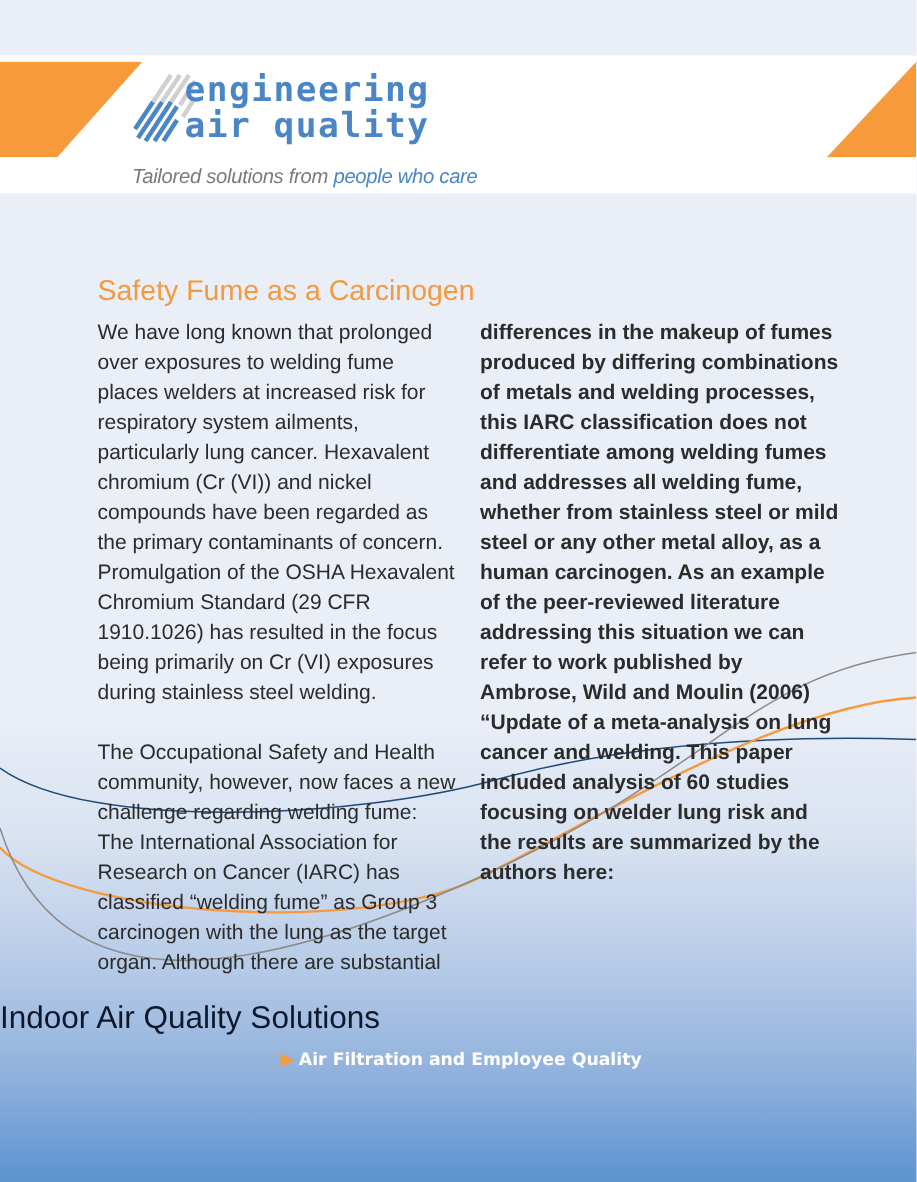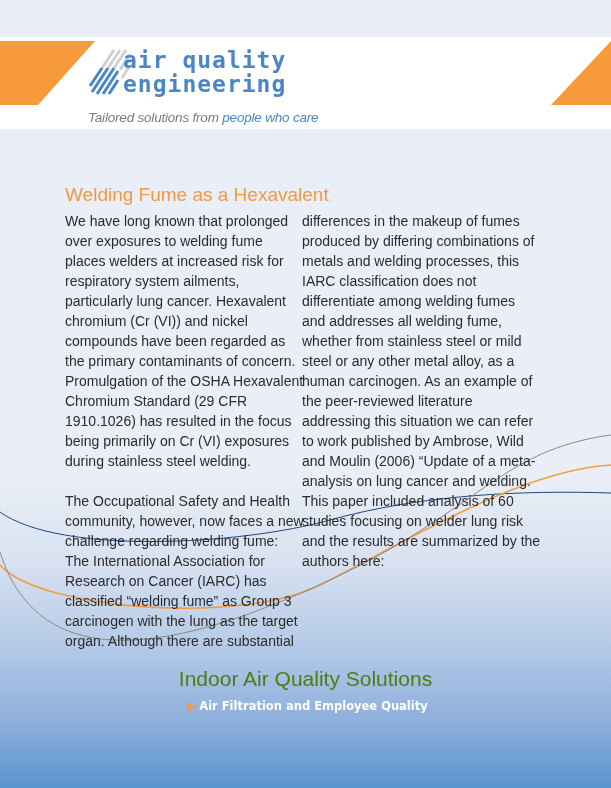--- a/index.html
+++ b/index.html
@@ -39,26 +39,26 @@
       font-family: "Liberation Sans", sans-serif;
       font-size: 19px; color: #f39a40; font-weight: normal;
     }
     .col {
       position: absolute; top: 211px; width: 240px;
       font-family: "Liberation Sans", sans-serif;
       font-size: 14px; line-height: 20px; color: #2b2b2b;
     }
     .col p { margin: 0 0 20px 0; }
     .col-left { left: 65px; }
-    .col-right { left: 302px; }
+    .col-right { left: 320px; font-weight: bold; }
     .swooshes { position: absolute; left: 0; top: 0; width: 611px; height: 788px; pointer-events: none; }
     .footer-title {
-      position: absolute; left: 0; width: 611px; top: 667px; text-align: center;
+      position: absolute; left: 0; width: 611px; top: 667px; 
       font-family: "Liberation Sans", sans-serif;
-      font-size: 21px; color: #4d7c0f;
+      font-size: 21px; color: #0f172a;
     }
     .footer-sub {
       position: absolute; left: 187px; top: 699px;
       font-family: "DejaVu Sans", sans-serif; font-weight: bold;
       font-size: 11.5px; color: #ffffff;
     }
     .footer-sub .tri { color: #f79a3c; font-size: 12px; margin-right: 3px; }
   </style>
 </head>
 <body>
@@ -77,32 +77,32 @@
   </g>
   <g stroke="#4a86c5" stroke-width="3">
     <line x1="2" y1="38" x2="14" y2="20"></line>
     <line x1="4" y1="44" x2="20" y2="20"></line>
     <line x1="9" y1="46" x2="26" y2="20"></line>
     <line x1="15" y1="46" x2="30" y2="23"></line>
     <line x1="21" y1="46" x2="30" y2="32"></line>
   </g>
 </svg>
 <div class="logo-text">
+  <div>engineering</div>
   <div>air quality</div>
-  <div>engineering</div>
 </div>
 <div class="tagline"><span>Tailored solutions from </span><span class="accent">people who care</span></div>
 
 <svg class="swooshes" viewBox="0 0 611 788">
   <path d="M0,512 C60,555 240,545 330,520 S520,490 611,493" fill="none" stroke="#1f4a7a" stroke-width="1"></path>
   <path d="M0,565 C40,610 240,625 320,585 S520,470 611,465" fill="none" stroke="#f79a3c" stroke-width="1.6"></path>
   <path d="M0,552 C40,680 180,650 330,580 S500,450 611,435" fill="none" stroke="#8a8a8a" stroke-width="1"></path>
 </svg>
 
-<div class="title">Welding Fume as a Hexavalent</div>
+<div class="title">Safety Fume as a Carcinogen</div>
 
 <div class="col col-left">
   <p>We have long known that prolonged over exposures to welding fume places welders at increased risk for respiratory system ailments, particularly lung cancer. Hexavalent chromium (Cr (VI)) and nickel compounds have been regarded as the primary contaminants of concern. Promulgation of the OSHA Hexavalent Chromium Standard (29 CFR 1910.1026) has resulted in the focus being primarily on Cr (VI) exposures during stainless steel welding.</p>
   <p>The Occupational Safety and Health community, however, now faces a new challenge regarding welding fume: The International Association for Research on Cancer (IARC) has classified “welding fume” as Group 3 carcinogen with the lung as the target organ. Although there are substantial</p>
 </div>
 <div class="col col-right">
   <p>differences in the makeup of fumes produced by differing combinations of metals and welding processes, this IARC classification does not differentiate among welding fumes and addresses all welding fume, whether from stainless steel or mild steel or any other metal alloy, as a human carcinogen. As an example of the peer-reviewed literature addressing this situation we can refer to work published by Ambrose, Wild and Moulin (2006) “Update of a meta-analysis on lung cancer and welding. This paper included analysis of 60 studies focusing on welder lung risk and the results are summarized by the authors here:</p>
 </div>
 
 <div class="footer-title">Indoor Air Quality Solutions</div>

